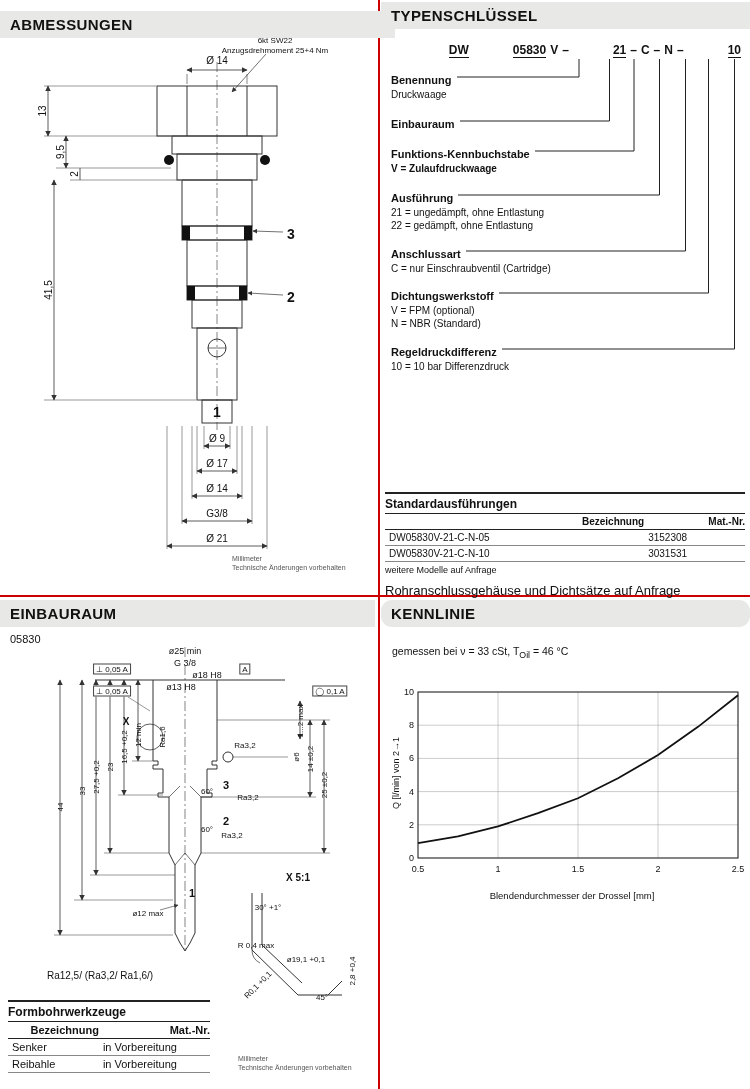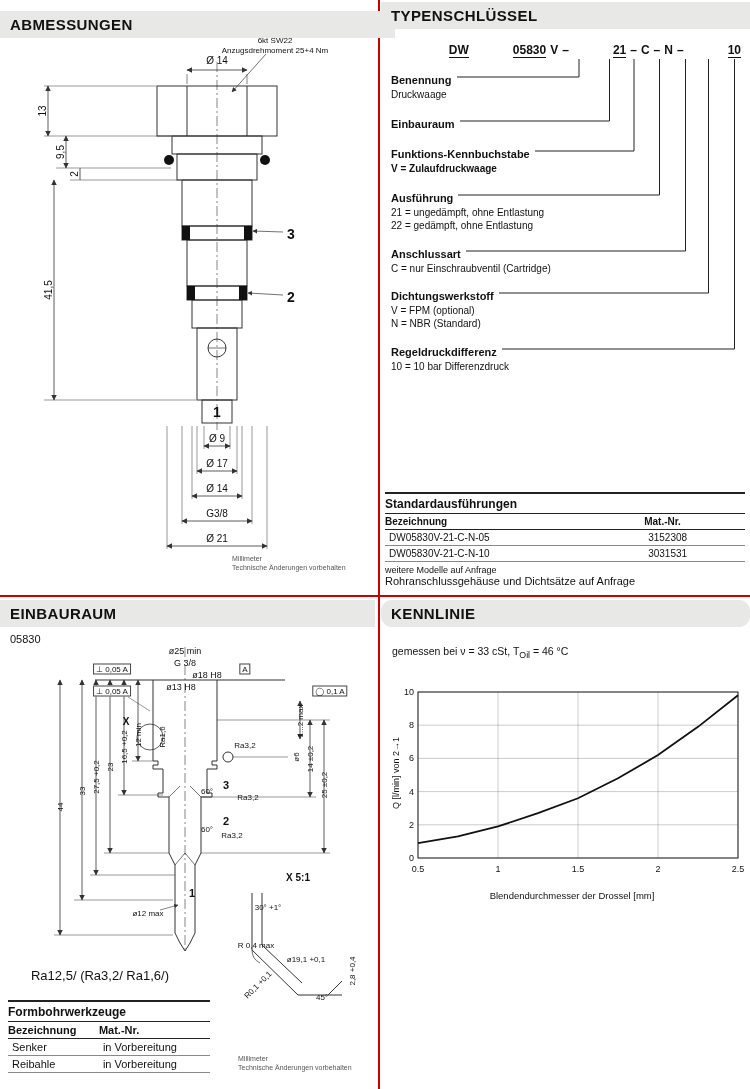--- a/index.html
+++ b/index.html
@@ -26,28 +26,28 @@
   .type-entry{position:absolute;left:0;width:270px;}
   .type-entry-title{display:inline-block;font-weight:bold;font-size:11px;line-height:13px;}
   .type-entry-line{font-size:10px;line-height:13px;white-space:nowrap;}
   .type-entry-line.b{font-weight:bold;}
   #type-key-connectors{position:absolute;left:0;top:0;pointer-events:none;}
 
   
   .tbl-block{position:absolute;}
   .tbl-title{font-weight:bold;font-size:12px;border-top:2px solid #222;border-bottom:1px solid #222;padding:3px 0 2px;}
   .data-table{border-collapse:collapse;width:100%;}
-  .data-table th{text-align:left;font-weight:bold;border-bottom:1px solid #222;padding:2px 0;}
+  .data-table th{text-align:right;font-weight:bold;border-bottom:1px solid #222;padding:2px 0;}
   .data-table td{padding:2px 4px;border-bottom:1px solid #888;}
   #standard-block .data-table th,#standard-block .data-table td{font-size:10px;}
   #standard-block .data-table th:first-child{width:72%;}
   #form-block .data-table th,#form-block .data-table td{font-size:11px;}
   #form-block .data-table th:first-child{width:45%;}
   .tbl-note{font-size:9px;padding-top:3px;}
-  .tbl-extra{font-size:11px;}
+  .tbl-extra{font-size:13px;margin-top:8px;}
 
   .fineprint{position:absolute;font-size:7px;line-height:9px;color:#555;}
 
   
   #kennlinie-cond{position:absolute;left:392px;top:645px;font-size:10.5px;}
   #kennlinie-chart{position:absolute;left:384px;top:678px;width:362px;height:240px;}
   #chart-ylabel{position:absolute;left:-63px;top:90px;width:150px;text-align:center;font-size:9px;transform:rotate(-90deg);}
   #chart-xlabel{position:absolute;left:16px;top:212px;width:344px;text-align:center;font-size:9.5px;}
   #chart-svg{position:absolute;left:16px;top:8px;}
   #subtitle-einbauraum{position:absolute;left:10px;top:633px;font-size:11px;}
@@ -289,21 +289,21 @@
       <span class="dim" style="font-size: 8px; left: 60px; top: 162px; transform: translate(-50%, -50%) rotate(-90deg);">44</span>
       <span class="dim" style="font-size: 8px; left: 207px; top: 146px; transform: translate(-50%, -50%);">60°</span>
       <span class="dim" style="font-size: 8px; left: 207px; top: 184px; transform: translate(-50%, -50%);">60°</span>
       <span class="dim" style="font-weight: bold; font-size: 11px; left: 226px; top: 140px; transform: translate(-50%, -50%);">3</span>
       <span class="dim" style="font-weight: bold; font-size: 11px; left: 226px; top: 176px; transform: translate(-50%, -50%);">2</span>
       <span class="dim" style="font-weight: bold; font-size: 11px; left: 192px; top: 248px; transform: translate(-50%, -50%);">1</span>
       <span class="dim" style="font-size: 8px; left: 296px; top: 112px; transform: translate(-50%, -50%) rotate(-90deg);">ø6</span>
       <span class="dim" style="font-size: 8px; left: 310px; top: 114px; transform: translate(-50%, -50%) rotate(-90deg);">14 ±0,2</span>
       <span class="dim" style="font-size: 8px; left: 324px; top: 140px; transform: translate(-50%, -50%) rotate(-90deg);">25 ±0,2</span>
       <span class="dim" style="font-size: 8px; left: 148px; top: 268px; transform: translate(-50%, -50%);">ø12 max</span>
-      <span class="dim" style="font-size: 13px; left: 100px; top: 330px; transform: translate(-50%, -50%);">Ra12,5/ (Ra3,2/ Ra1,6/)</span>
+      <span class="dim" style="font-size: 10px; left: 100px; top: 330px; transform: translate(-50%, -50%);">Ra12,5/ (Ra3,2/ Ra1,6/)</span>
       <span class="dim" style="font-weight: bold; font-size: 10px; left: 298px; top: 232px; transform: translate(-50%, -50%);">X 5:1</span>
       <span class="dim" style="font-size: 8px; left: 268px; top: 262px; transform: translate(-50%, -50%);">30° +1°</span>
       <span class="dim" style="font-size: 8px; left: 256px; top: 300px; transform: translate(-50%, -50%);">R 0,4 max</span>
       <span class="dim" style="font-size: 8px; left: 306px; top: 314px; transform: translate(-50%, -50%);">ø19,1 +0,1</span>
       <span class="dim" style="font-size: 8px; left: 352px; top: 326px; transform: translate(-50%, -50%) rotate(-90deg);">2,8 +0,4</span>
       <span class="dim" style="font-size: 8px; left: 258px; top: 340px; transform: translate(-50%, -50%) rotate(-45deg);">R0,1 +0,1</span>
       <span class="dim" style="font-size: 8px; left: 322px; top: 352px; transform: translate(-50%, -50%);">45°</span>
     </div>
 
   <div class="tbl-block" id="form-block" style="left:8px;top:1000px;width:202px;">

